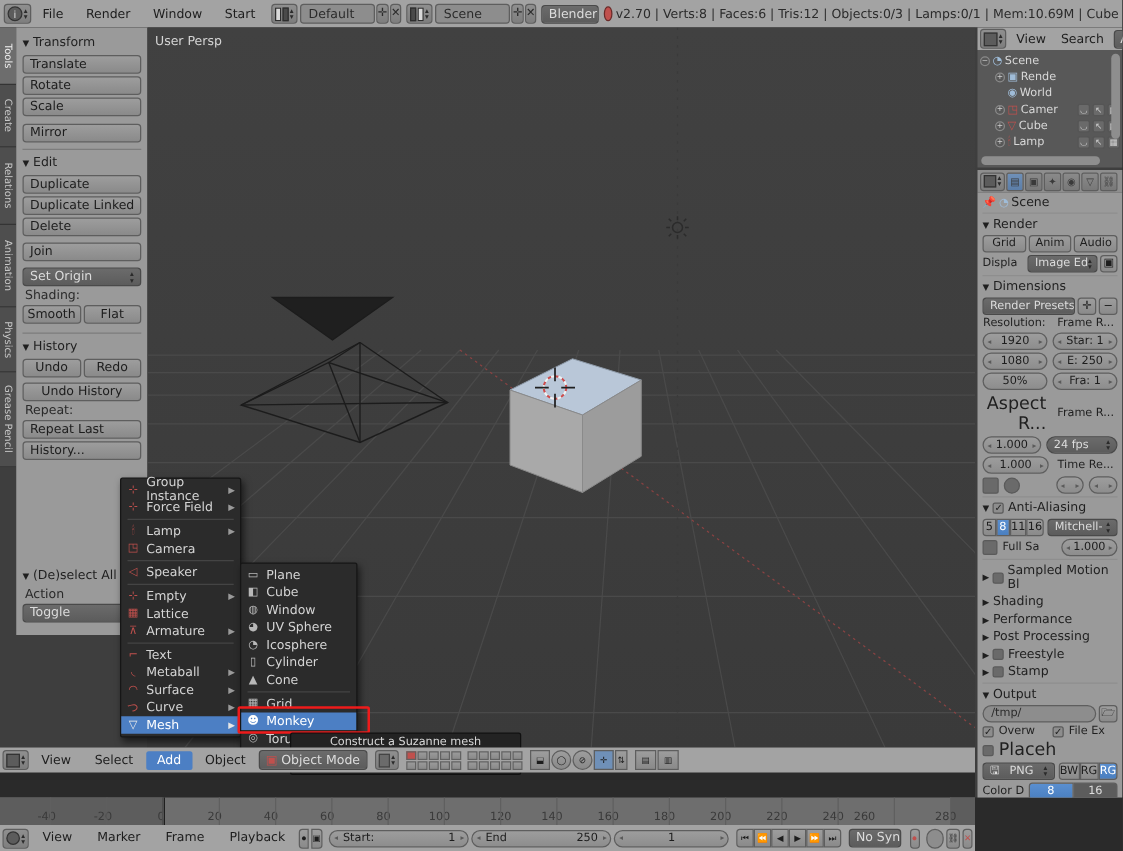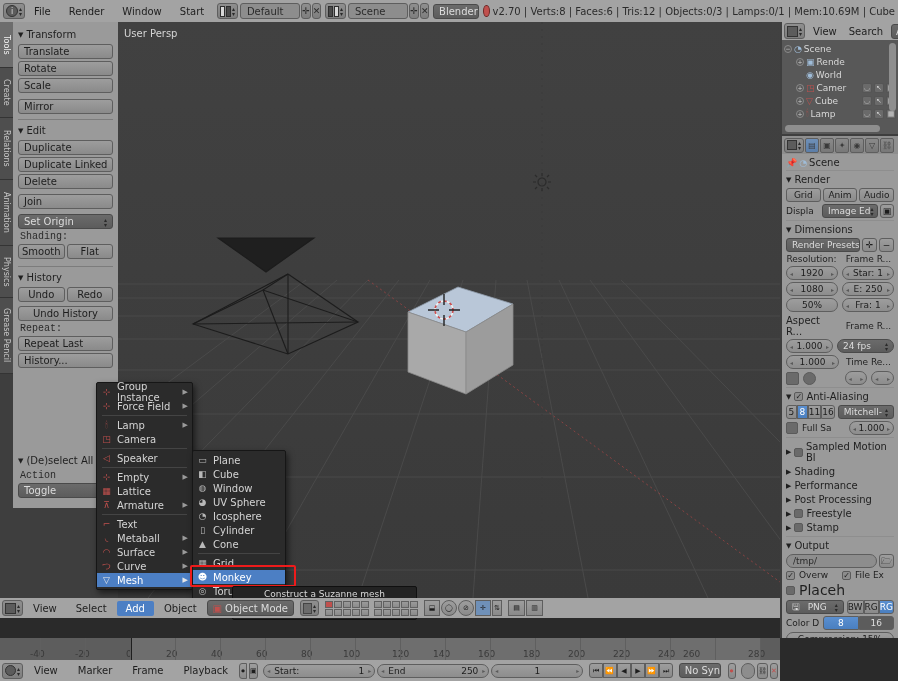--- a/index.html
+++ b/index.html
@@ -42,21 +42,21 @@
   
   #leftregion{ left:0; top:22px; width:118px; height:576px; background:#3e3e3e; }
   #vtabs{ left:0; top:22px; width:13px; height:576px; }
   .vtab{ width:13px; background:#4e4e4e; border-bottom:1px solid #343434;
          color:#c8c8c8; font-size:8px; writing-mode:vertical-rl; text-orientation:mixed;
          display:flex; align-items:center; justify-content:center; padding:4px 0; }
   .vtab.on{ background:#6d6d6d; color:#f0f0f0; }
   #toolpanel{ left:13px; top:22px; width:105px; height:435px; background:#9a9a9a; padding:4px 5px; }
   #toolpanel .btn{ width:100%; margin-bottom:2px; }
   .ptitle{ color:#1f1f1f; font-size:10px; margin:3px 0 4px 0; display:flex; gap:3px; align-items:center;}
-  .lbl{ color:#2a2a2a; font-size:10px; margin:2px 0 2px 2px;font-family:Liberation Mono, monospace; }
+  .lbl{ color:#2a2a2a; font-size:10px; margin:2px 0 2px 2px; }
   .row2{ display:flex; gap:2px; margin-bottom:2px;}
   .row2 .btn{ flex:1; margin-bottom:0; }
   .panel-div{ height:1px; background:#7c7c7c; margin:5px 0; }
 
   
   #oppanel{ left:0; top:448px; width:118px; height:150px; background:#3e3e3e; }
   #opinner{ left:13px; top:448px; width:105px; height:60px; background:#9a9a9a; padding:4px 5px; }
 
   
   #viewport{ left:118px; top:22px; width:662px; height:576px;
@@ -658,21 +658,21 @@
   </div>
   <div class="prow" style="gap:4px">
     <div class="num">1080</div>
     <div class="num">E: 250</div>
   </div>
   <div class="prow" style="gap:4px">
     <div class="num noarrow">50%</div>
     <div class="num">Fra:  1</div>
   </div>
   <div class="prow" style="gap:6px;margin-top:3px">
-    <span style="color:#1f1f1f;font-size:10px;flex:1;text-align:left">Aspect R...</span>
+    <span style="color:#1f1f1f;font-size:14px;flex:1;text-align:right">Aspect R...</span>
     <span style="color:#1f1f1f;font-size:9px;flex:1;text-align:center">Frame R...</span>
   </div>
   <div class="prow" style="gap:4px">
     <div class="num">1.000</div>
     <div class="btn dark" style="flex:1;justify-content:space-between;border-radius:7px">
       <span>24 fps</span>
       <span class="updown">
           <span>▴</span>
           <span>▾</span>
         </span>

